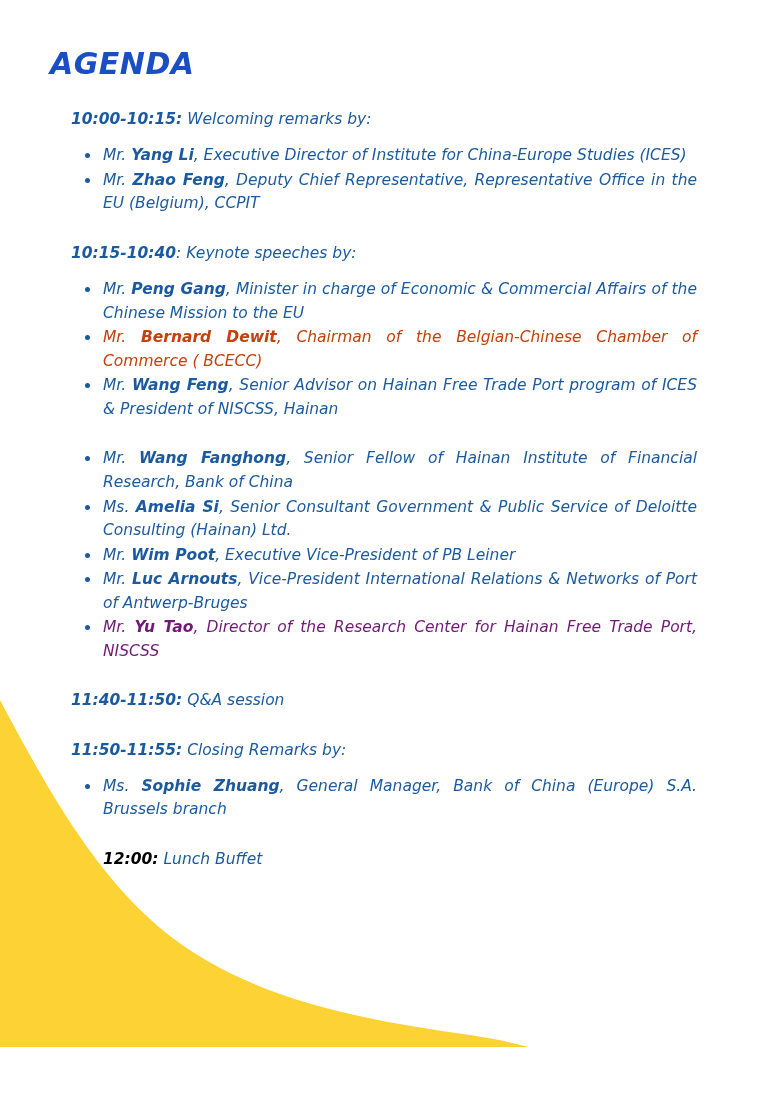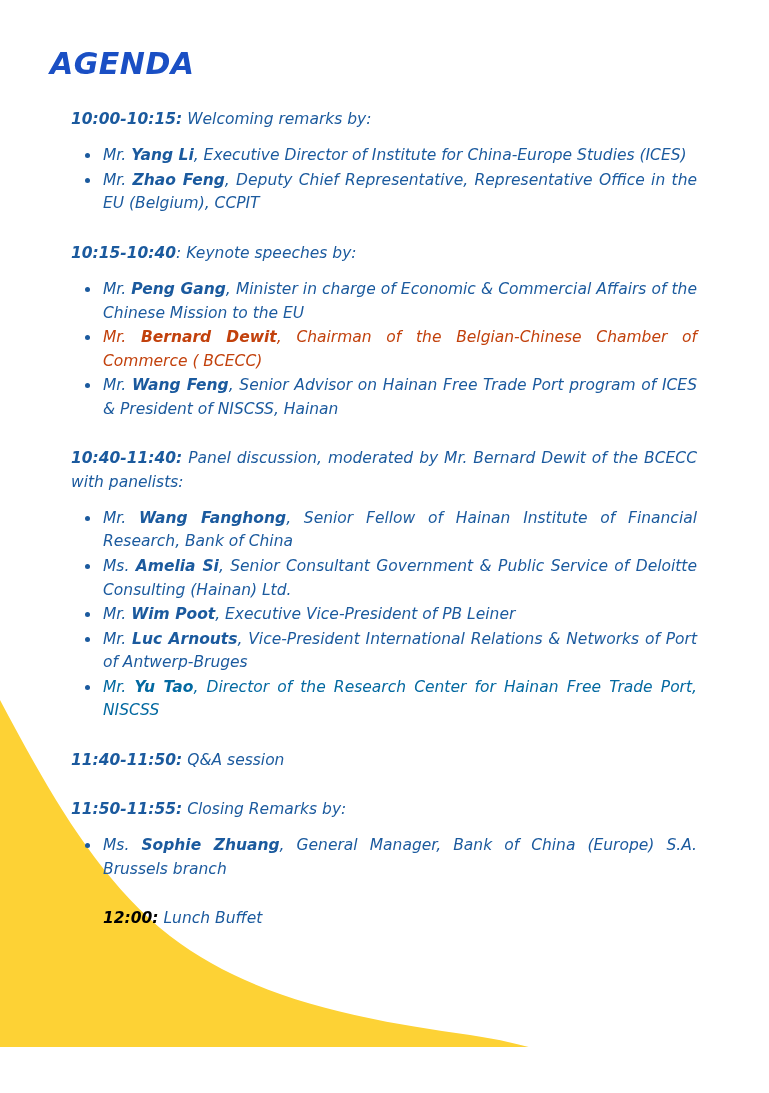--- a/index.html
+++ b/index.html
@@ -140,27 +140,26 @@
         </div>
         <div class="section after-list">
           <p class="section-heading" style="color: rgb(27, 90, 158);"><span class="time" style="color: rgb(27, 90, 158);">10:15-10:40</span><span>: Keynote speeches by:</span></p>
           <ul class="bullets">
             <li style="color: rgb(27, 90, 158);"><span>Mr. </span><span class="person">Peng Gang</span><span>, Minister in charge of Economic &amp; Commercial Affairs of the Chinese Mission to the EU</span></li>
             <li style="color: #c2410c;"><span>Mr. </span><span class="person">Bernard Dewit</span><span>, Chairman of the Belgian-Chinese Chamber of Commerce ( BCECC)</span></li>
             <li style="color: rgb(27, 90, 158);"><span>Mr. </span><span class="person">Wang Feng</span><span>, Senior Advisor on Hainan Free Trade Port program of ICES &amp; President of NISCSS, Hainan</span></li>
           </ul>
         </div>
         <div class="section after-list">
-          <p class="section-heading" style="color: rgb(27, 90, 158);"><span class="time" style="color: rgb(27, 90, 158);">10:40-11:40:</span><span> Panel discussion, moderated by Mr. Bernard Dewit of the BCECC with panelists:</span></p>
           <ul class="bullets">
             <li style="color: rgb(27, 90, 158);"><span>Mr. </span><span class="person">Wang Fanghong</span><span>, Senior Fellow of Hainan Institute of Financial Research, Bank of China</span></li>
             <li style="color: rgb(27, 90, 158);"><span>Ms. </span><span class="person">Amelia Si</span><span>, Senior Consultant Government &amp; Public Service of Deloitte Consulting (Hainan) Ltd.</span></li>
             <li style="color: rgb(27, 90, 158);"><span>Mr. </span><span class="person">Wim Poot</span><span>, Executive Vice-President of PB Leiner</span></li>
             <li style="color: rgb(27, 90, 158);"><span>Mr. </span><span class="person">Luc Arnouts</span><span>, Vice-President International Relations &amp; Networks of Port of Antwerp-Bruges</span></li>
-            <li style="color: #0369a1;"><span>Mr. </span><span class="person">Yu Tao</span><span>, Director of the Research Center for Hainan Free Trade Port, NISCSS</span></li>
+            <li style="color: #701a75;"><span>Mr. </span><span class="person">Yu Tao</span><span>, Director of the Research Center for Hainan Free Trade Port, NISCSS</span></li>
           </ul>
         </div>
         <div class="section after-list">
           <p class="section-heading" style="color: rgb(27, 90, 158);"><span class="time" style="color: rgb(27, 90, 158);">11:40-11:50:</span><span> Q&amp;A session</span></p>
         </div>
         <div class="section after-list">
           <p class="section-heading" style="color: rgb(27, 90, 158);"><span class="time" style="color: rgb(27, 90, 158);">11:50-11:55:</span><span> Closing Remarks by:</span></p>
           <ul class="bullets">
             <li style="color: rgb(27, 90, 158);"><span>Ms. </span><span class="person">Sophie Zhuang</span><span>, General Manager, Bank of China (Europe) S.A. Brussels branch</span></li>
           </ul>

